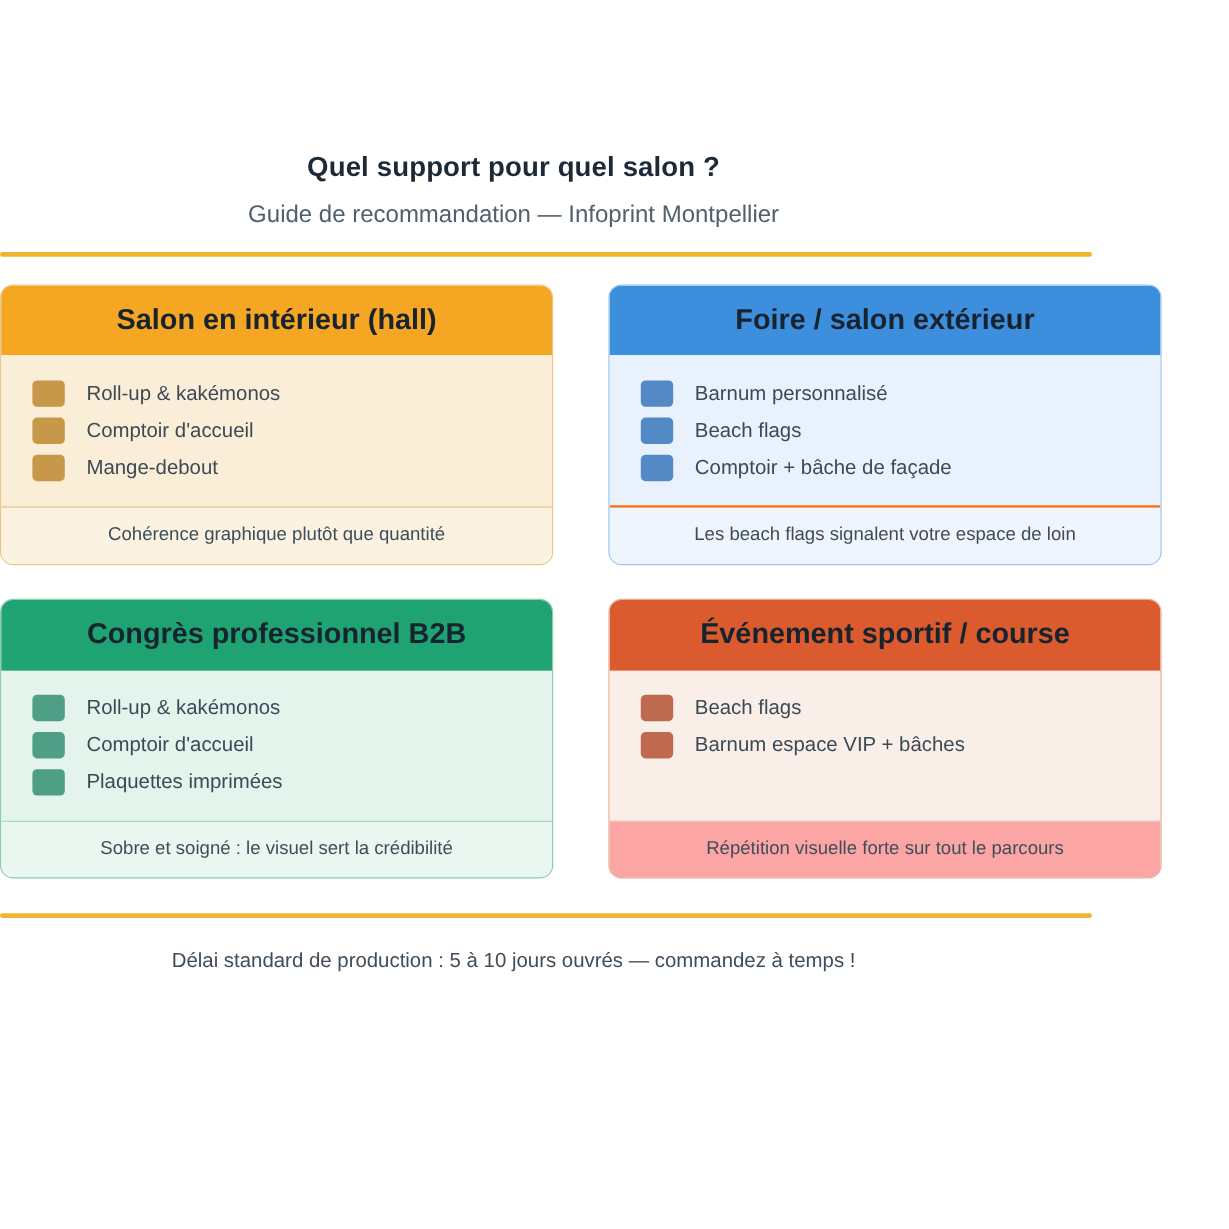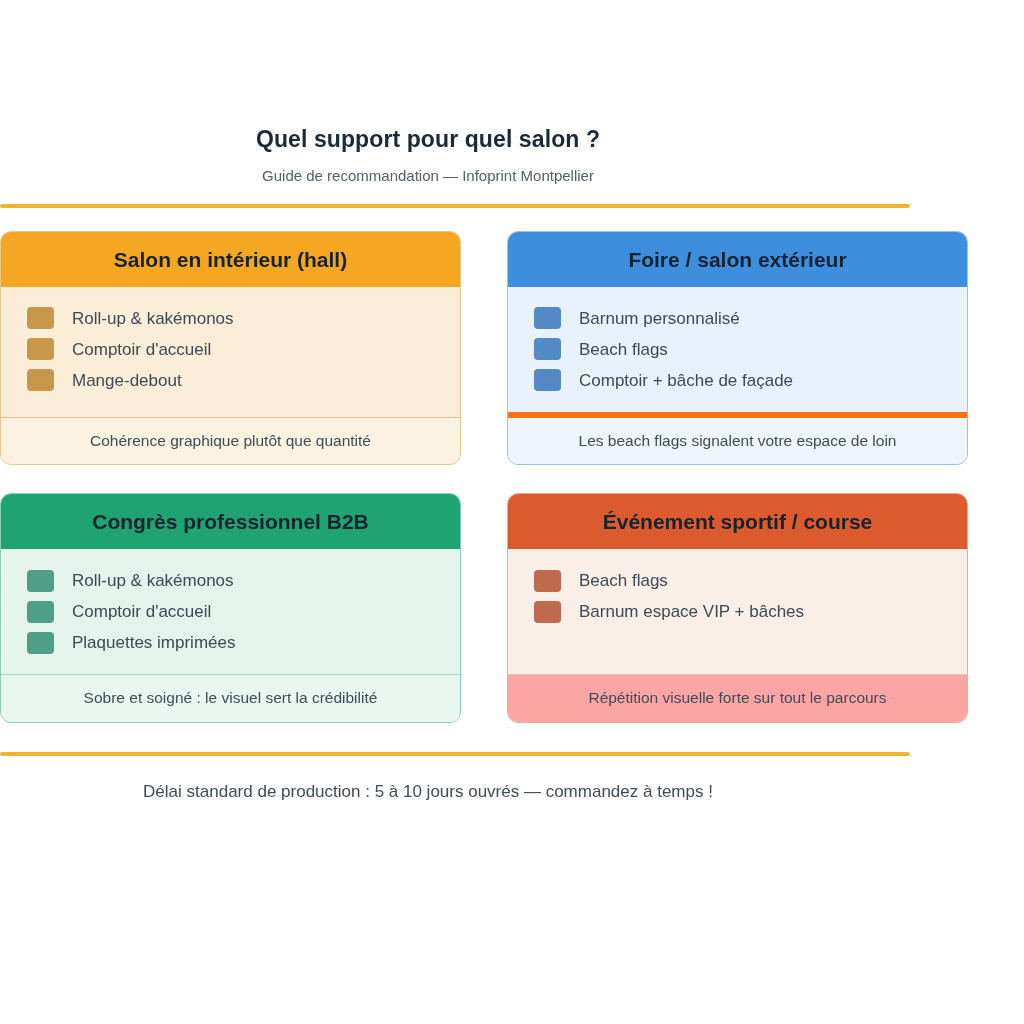--- a/index.html
+++ b/index.html
@@ -30,21 +30,21 @@
   }
   .title {
     font-size: 23px;
     font-weight: bold;
     color: #1b2a38;
     letter-spacing: 0.1px;
     margin: 0;
     line-height: 1.2;
   }
   .subtitle {
-    font-size: 15px;
+    font-size: 20px;
     font-weight: normal;
     color: #51606c;
     margin: 13px 0 0 0;
     line-height: 1.2;
   }
 
   
   .rule {
     height: 4px;
     background: #efb52f;
@@ -70,21 +70,21 @@
     border-radius: 11px;
     overflow: hidden;
     border: 1px solid transparent;
     box-sizing: border-box;
     display: flex;
     flex-direction: column;
   }
 
   .card-header {
     text-align: center;
-    font-size: 21px;
+    font-size: 24px;
     font-weight: bold;
     color: #17232e;
     padding: 15px 10px 15px 10px;
     line-height: 1.2;
   }
 
   .card-body {
     flex: 1 1 auto;
     padding: 16px 0 16px 0;
   }
@@ -118,21 +118,21 @@
   
   .card.indoor  { background: #fbeed9; border-color: #e8c88a; }
   .card.indoor  .card-header { background: #f5a623; }
   .card.indoor  .card-body   { background: #fbeed9; }
   .card.indoor  .card-footer { background: #fbf2e2; border-top: 1px solid #e4c289; }
   .card.indoor  .swatch      { background: #c8984a; }
 
   .card.outdoor { background: #e9f2fc; border-color: #9cc3ea; }
   .card.outdoor .card-header { background: #3e8ede; }
   .card.outdoor .card-body   { background: #e9f2fc; }
-  .card.outdoor .card-footer { background: #eef5fd; border-top: 6px solid #f97316; }
+  .card.outdoor .card-footer { background: #eef5fd; border-top: 2px solid #f97316; }
   .card.outdoor .swatch      { background: #5389c4; }
 
   .card.b2b     { background: #e4f3ec; border-color: #8dcbb3; }
   .card.b2b     .card-header { background: #1fa373; }
   .card.b2b     .card-body   { background: #e4f3ec; }
   .card.b2b     .card-footer { background: #eaf6f0; border-top: 1px solid #a8d9c4; }
   .card.b2b     .swatch      { background: #4f9e86; }
 
   .card.sport   { background: #faeee8; border-color: #e5ac91; }
   .card.sport   .card-header { background: #db5b2e; }

